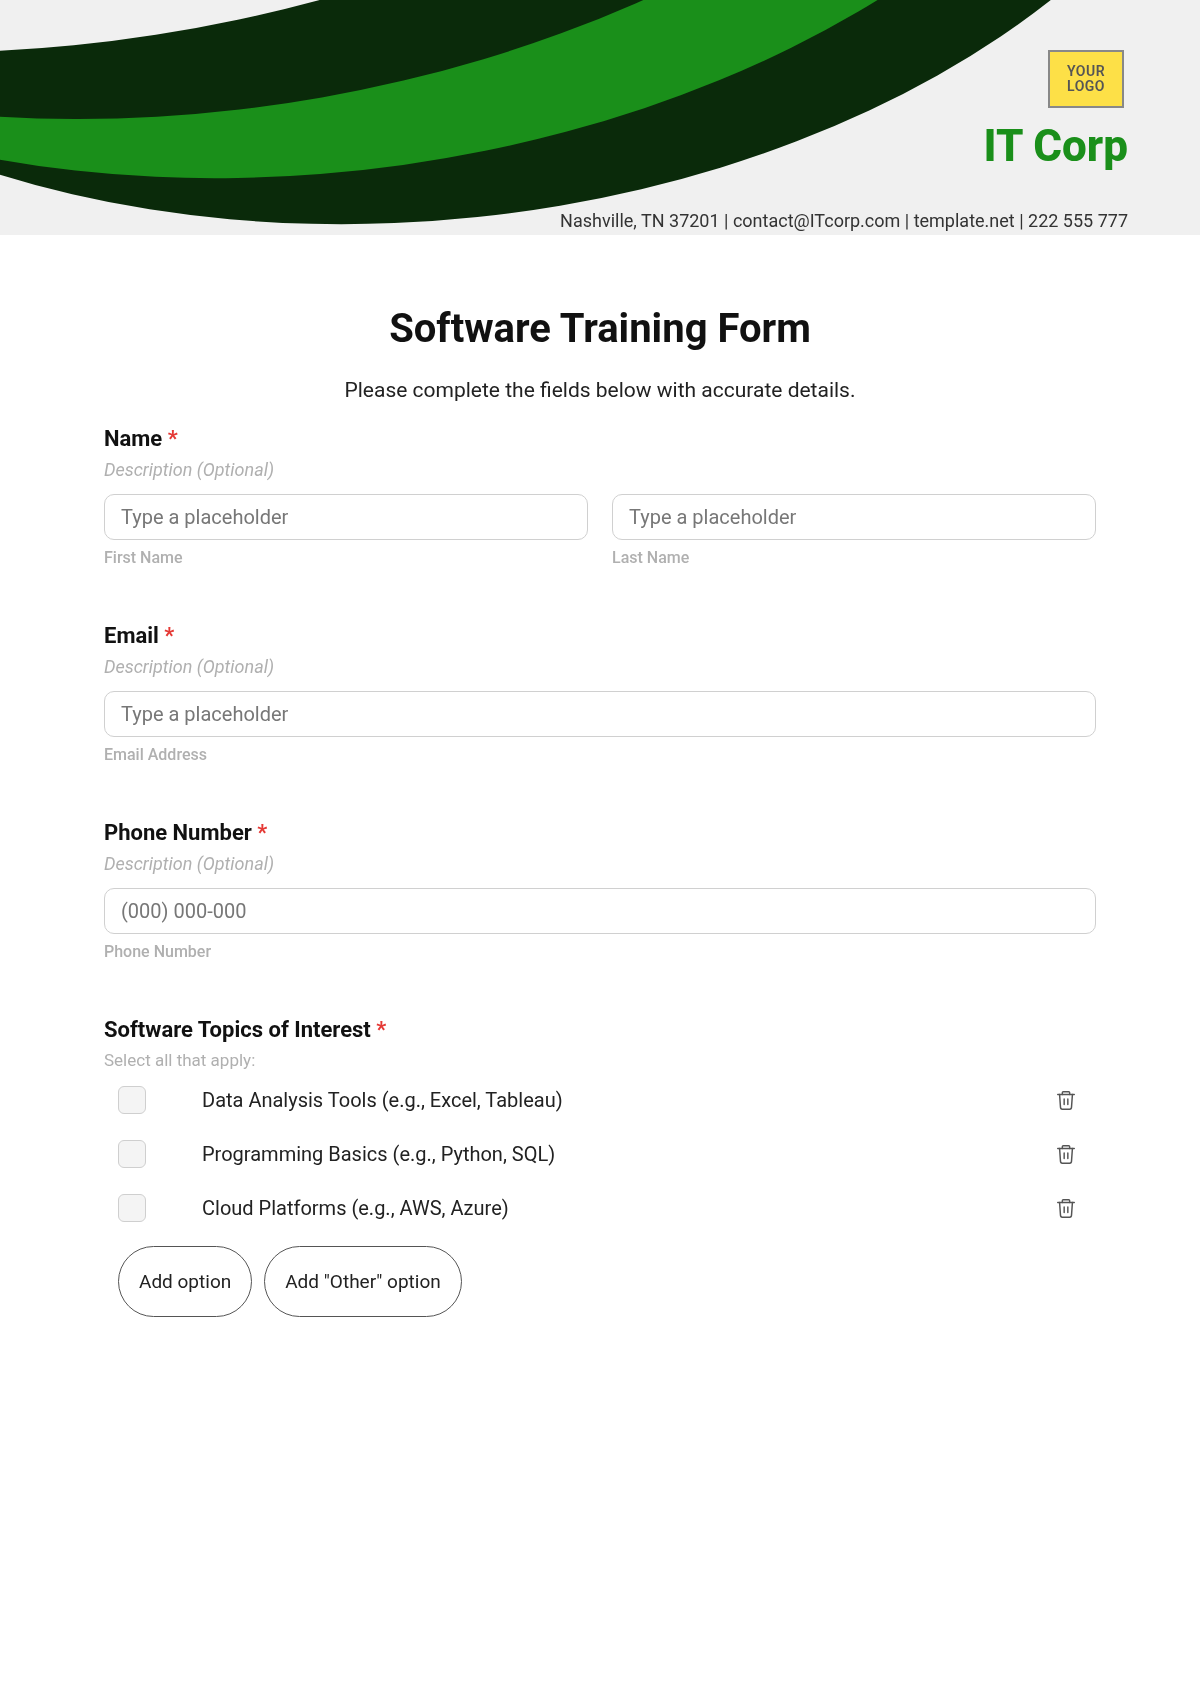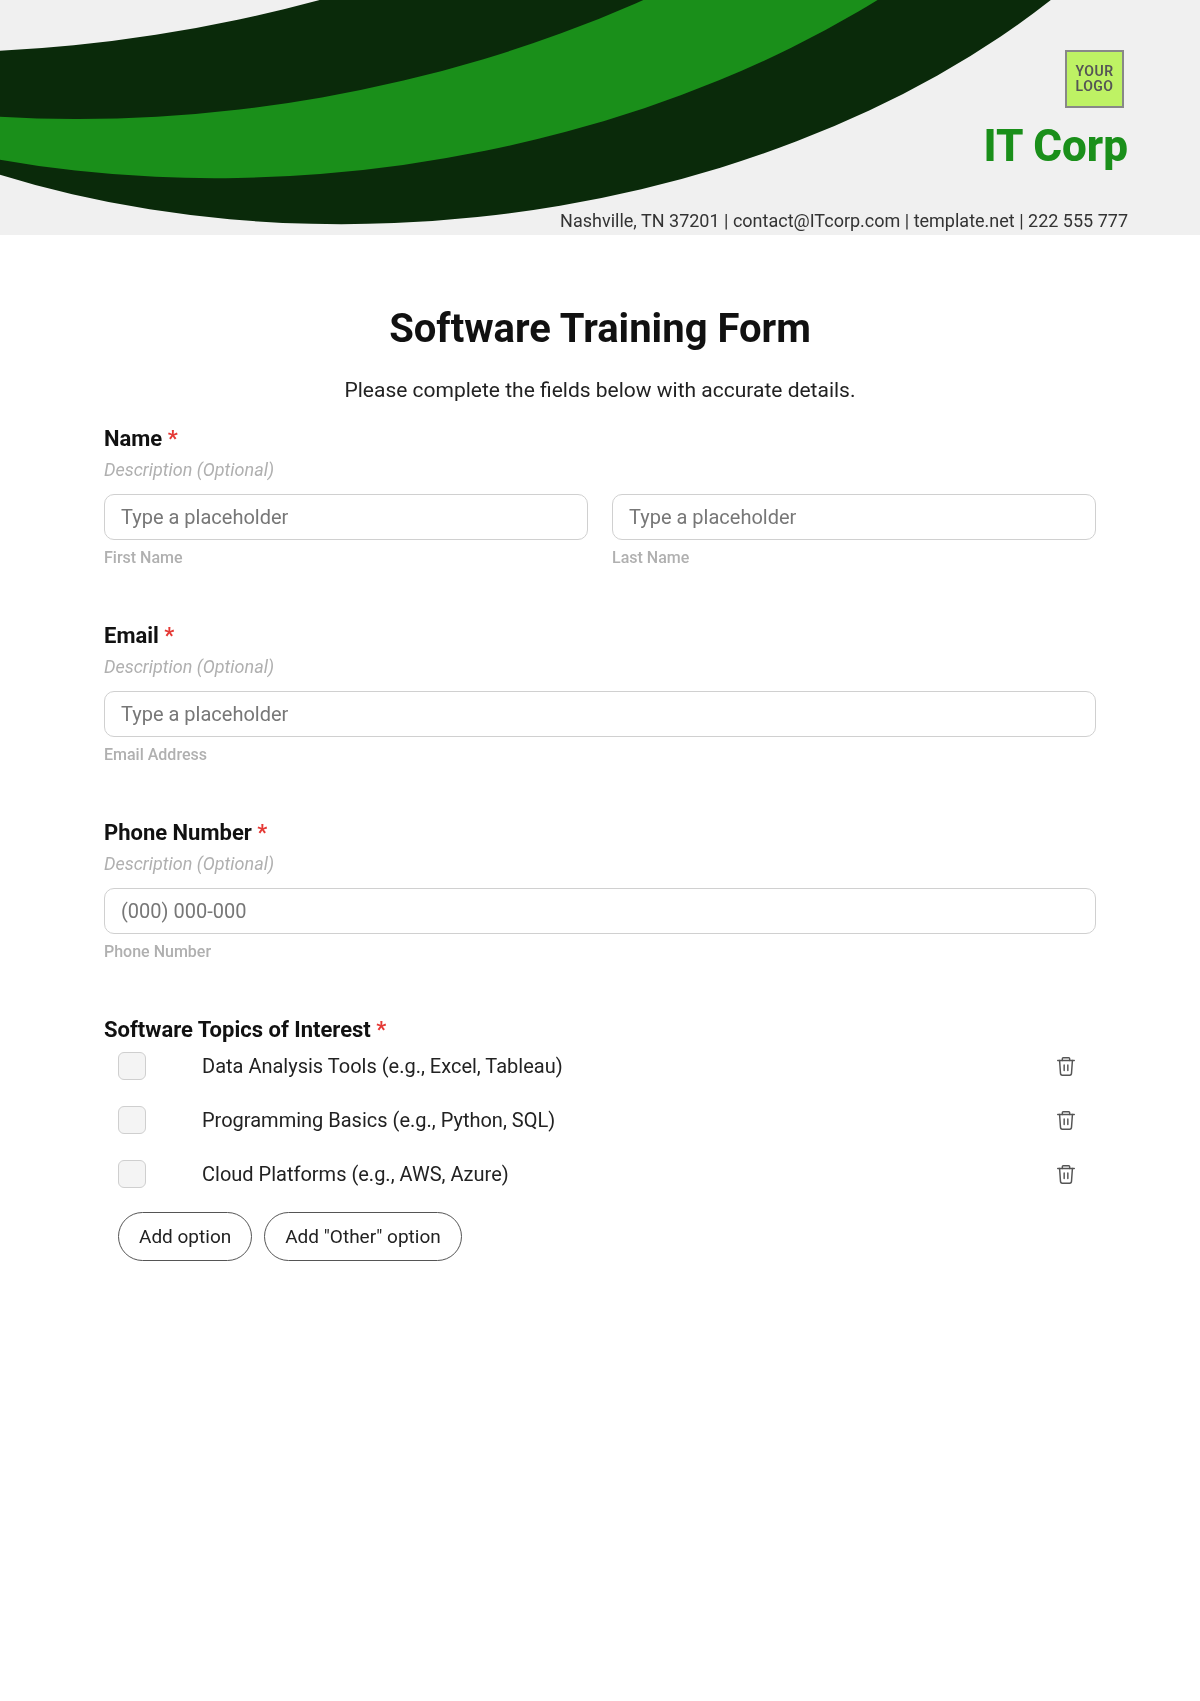--- a/index.html
+++ b/index.html
@@ -41,31 +41,31 @@
   }
   .swoosh-white {
     width: 1700px; height: 940px;
     background: #f0f0f0;
     top: -910px; left: -710px;
     transform: rotate(-12deg);
   }
   .logo-box {
     position: absolute;
     top: 50px; right: 76px;
-    width: 59px; height: 58px;
+    width: 76px; height: 58px;
     border: 2px solid #888;
     display: flex;
     align-items: center;
     justify-content: center;
     text-align: center;
     font-size: 14px;
     font-weight: 600;
     line-height: 1.1;
     color: #555;
-    background: #bef264;
+    background: #fde047;
     letter-spacing: 0.5px;
   }
   .company-name {
     position: absolute;
     top: 120px; right: 72px;
     font-size: 44px;
     font-weight: 800;
     color: #1a8f1a;
   }
   .contact-line {
@@ -157,21 +157,21 @@
     cursor: pointer;
     color: #555;
     margin-right: 14px;
   }
   .trash-btn svg { width: 22px; height: 24px; }
   .add-buttons { display: flex; gap: 12px; margin-top: 8px; margin-left: 14px;}
   .pill-btn {
     border: 1.5px solid #555;
     background: #fff;
     border-radius: 999px;
-    padding: 12px 20px;
+    padding: 23px 20px;
     font-size: 19px;
     color: #222;
     cursor: pointer;
     font-family: inherit;
   }
 </style>
 </head>
 <body>
 
 <div class="header-banner">
@@ -229,20 +229,21 @@
       <input class="text-input" type="text" placeholder="(000) 000-000" style="">
       <div class="sublabel">Phone Number</div>
     </div>
   </div>
 
   <div class="field-block">
     <div class="field-label">
       <span>Software Topics of Interest</span>
       <span class="req">*</span>
     </div>
+    <div class="sub-desc">Select all that apply:</div>
 
     <div class="option-row">
       <div class="checkbox"></div>
       <div class="option-label">Data Analysis Tools (e.g., Excel, Tableau)</div>
       <div class="trash-btn">
         <svg viewBox="0 0 24 24" fill="none" stroke="currentColor" stroke-width="1.6" stroke-linecap="round" stroke-linejoin="round">
             <path d="M3 6h18"></path>
             <path d="M8 6V4a1 1 0 0 1 1-1h6a1 1 0 0 1 1 1v2"></path>
             <path d="M19 6l-1 14a2 2 0 0 1-2 2H8a2 2 0 0 1-2-2L5 6"></path>
             <line x1="10" y1="11" x2="10" y2="17"></line>

